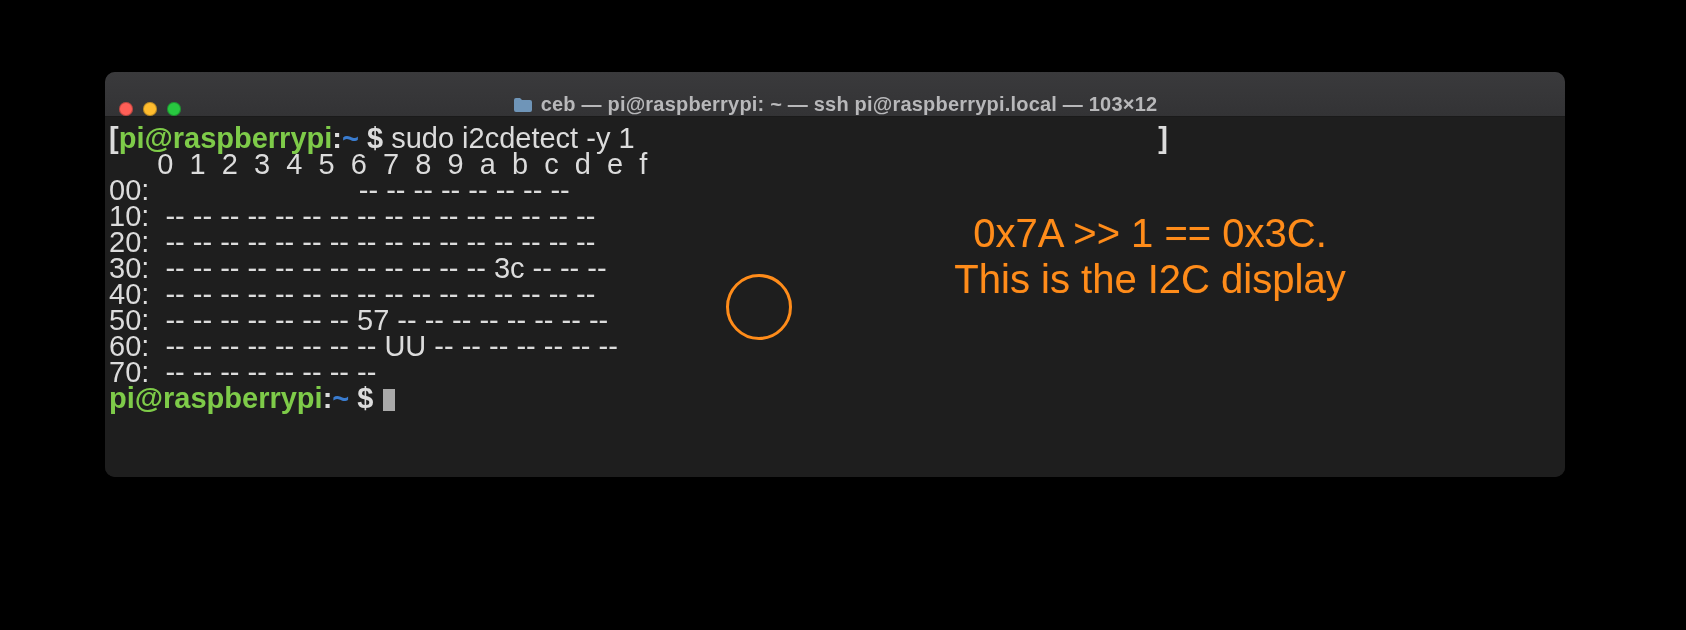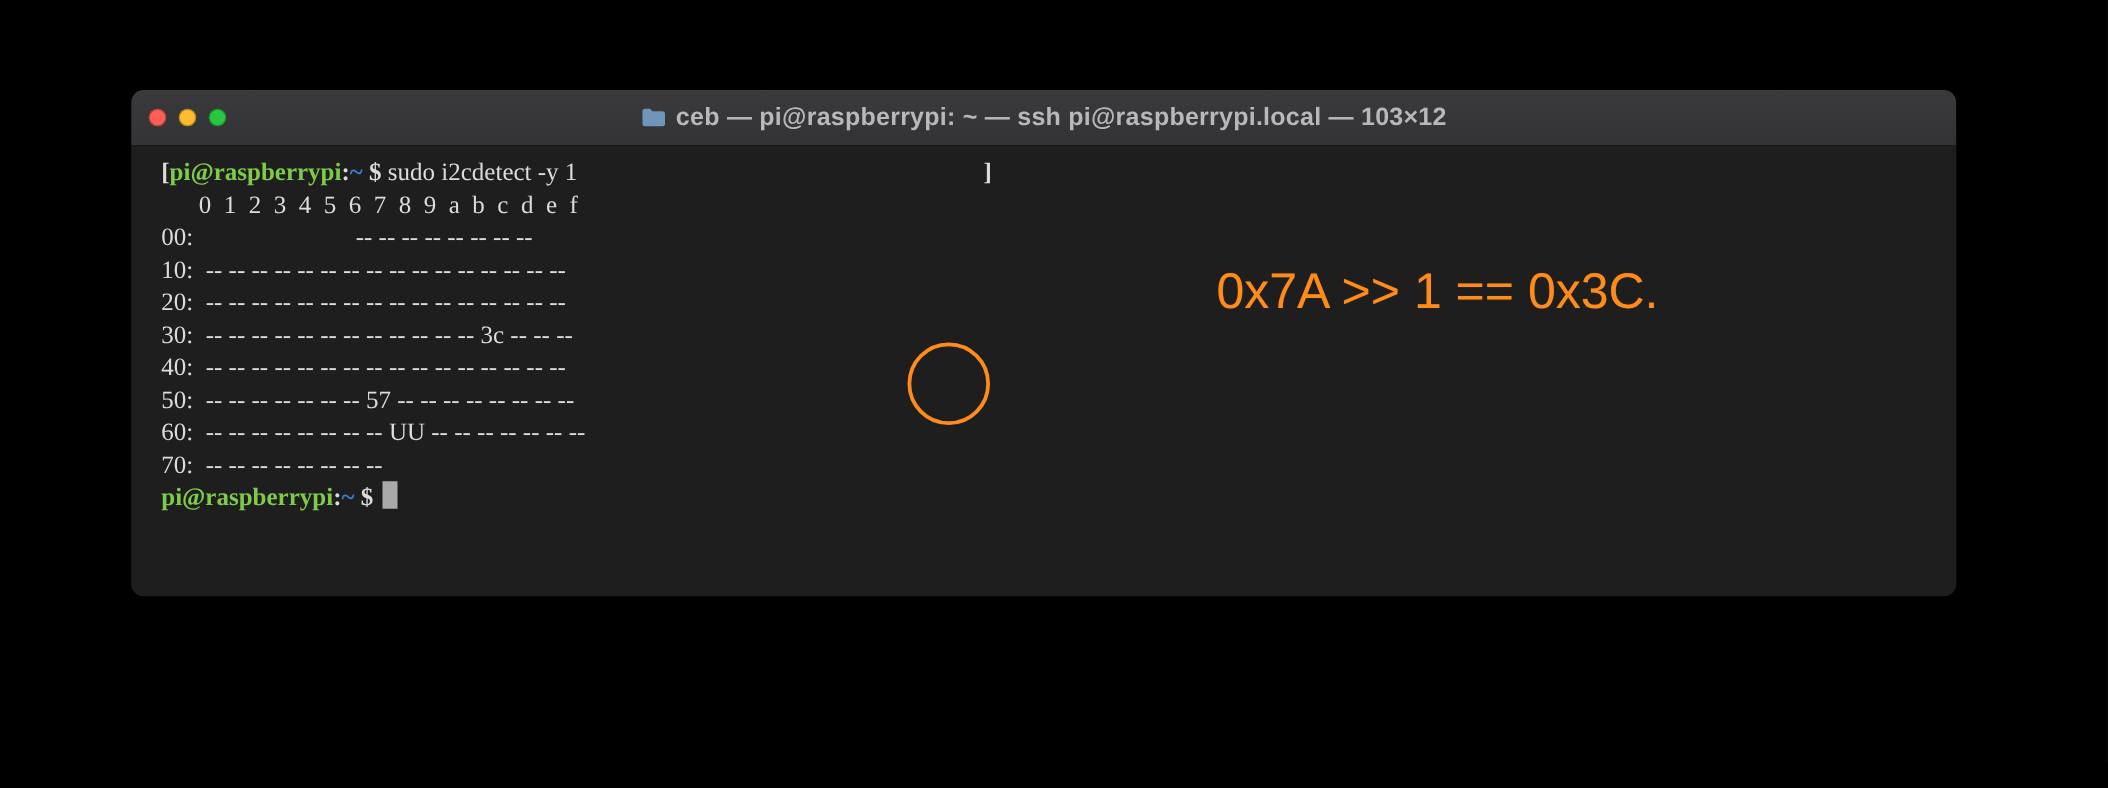--- a/index.html
+++ b/index.html
@@ -23,21 +23,21 @@
     width: 1460px;
     box-shadow: 0 30px 60px rgba(0,0,0,0.6), 0 0 0 1px #000;
     border-radius: 10px;
     overflow: hidden;
     background: #1e1e1e;
   }
   .titlebar {
     height: 44px;
     background: linear-gradient(#3a3a3c, #333335);
     display: flex;
-    align-items: center;
+    align-items: flex-end;
     padding: 0 14px;
     border-bottom: 1px solid #1a1a1a;
     position: relative;
   }
   .traffic-lights {
     display: flex;
     gap: 10px;
     align-items: center;
   }
   .tl {
@@ -59,24 +59,24 @@
     pointer-events: none;
   }
   .title-text {
     color: #b8b8ba;
     font-size: 20px;
     font-weight: 600;
     letter-spacing: 0.2px;
   }
   .folder-icon svg { display: block; }
   .terminal-body {
-    padding: 8px 12px 14px 24px;
+    padding: 8px 12px 14px 4px;
     background: #1e1e1e;
-    font-family: Liberation Serif, serif;
-    font-size: 20px;
+    font-family: Liberation Sans, sans-serif;
+    font-size: 29px;
     line-height: 26px;
     color: #dcdcdc;
     white-space: pre;
     position: relative;
   }
   .prompt-user { color: #7ecb49; font-weight: 700; }
   .prompt-tilde { color: #3a7ccf; font-weight: 700; }
   .prompt-dollar { color: #dcdcdc; font-weight: 700; }
   .prompt-open, .prompt-close { color: #dcdcdc; font-weight: 700; }
   .cmd { color: #dcdcdc; }
@@ -146,15 +146,16 @@
 60:  -- -- -- -- -- -- -- -- UU -- -- -- -- -- -- --
 70:  -- -- -- -- -- -- -- --                        
 </span><span class="prompt-user">pi@raspberrypi</span><span class="prompt-open">:</span><span class="prompt-tilde">~</span><span class="prompt-dollar"> $ </span><span class="cursor"></span>
       <div class="circle-ann"></div>
     </div>
 
   </div>
 
   <div class="annotation">
     <div>0x7A &gt;&gt; 1 == 0x3C.</div>
+    <div>This is the I2C display</div>
   </div>
 
 </div>
 
 </body></html>

